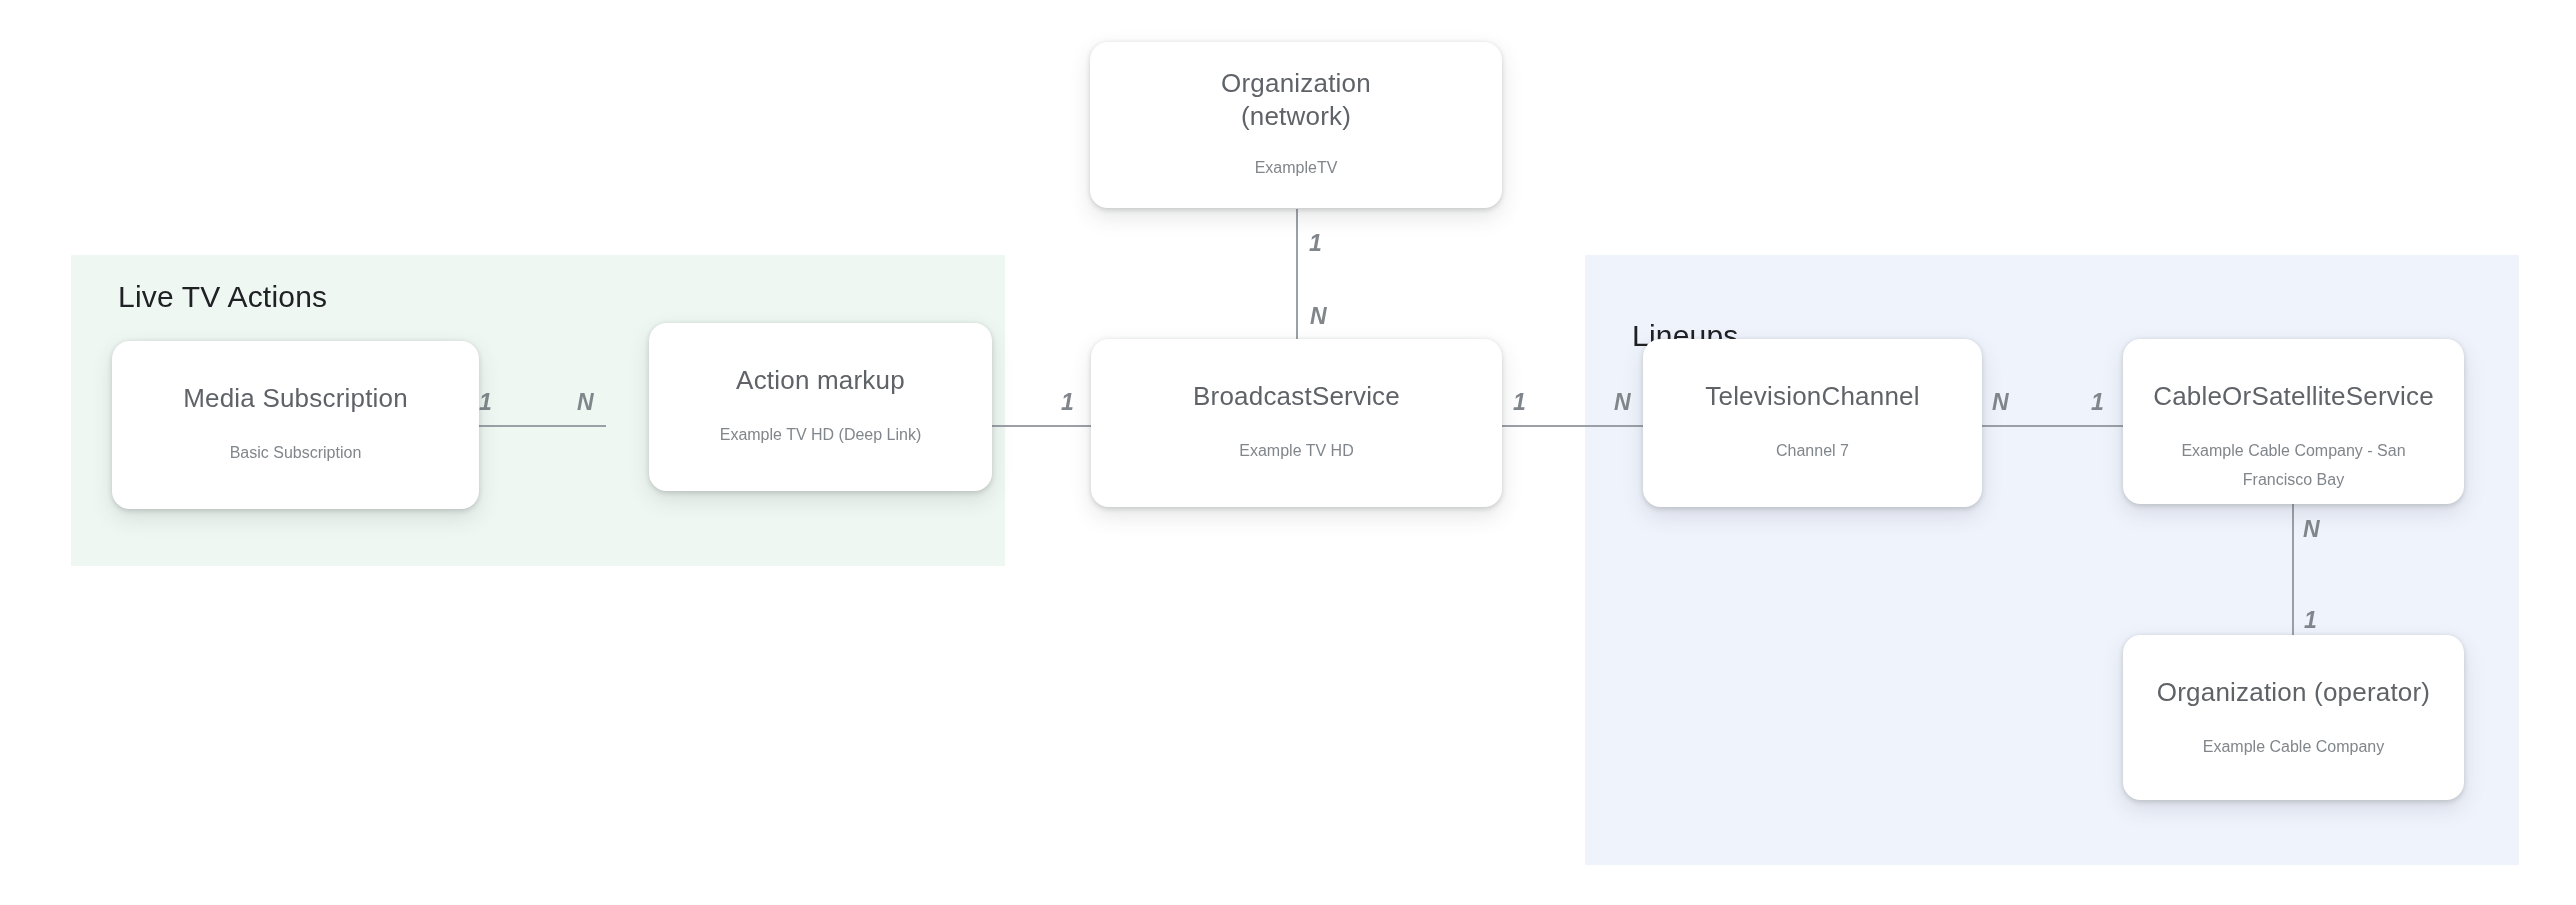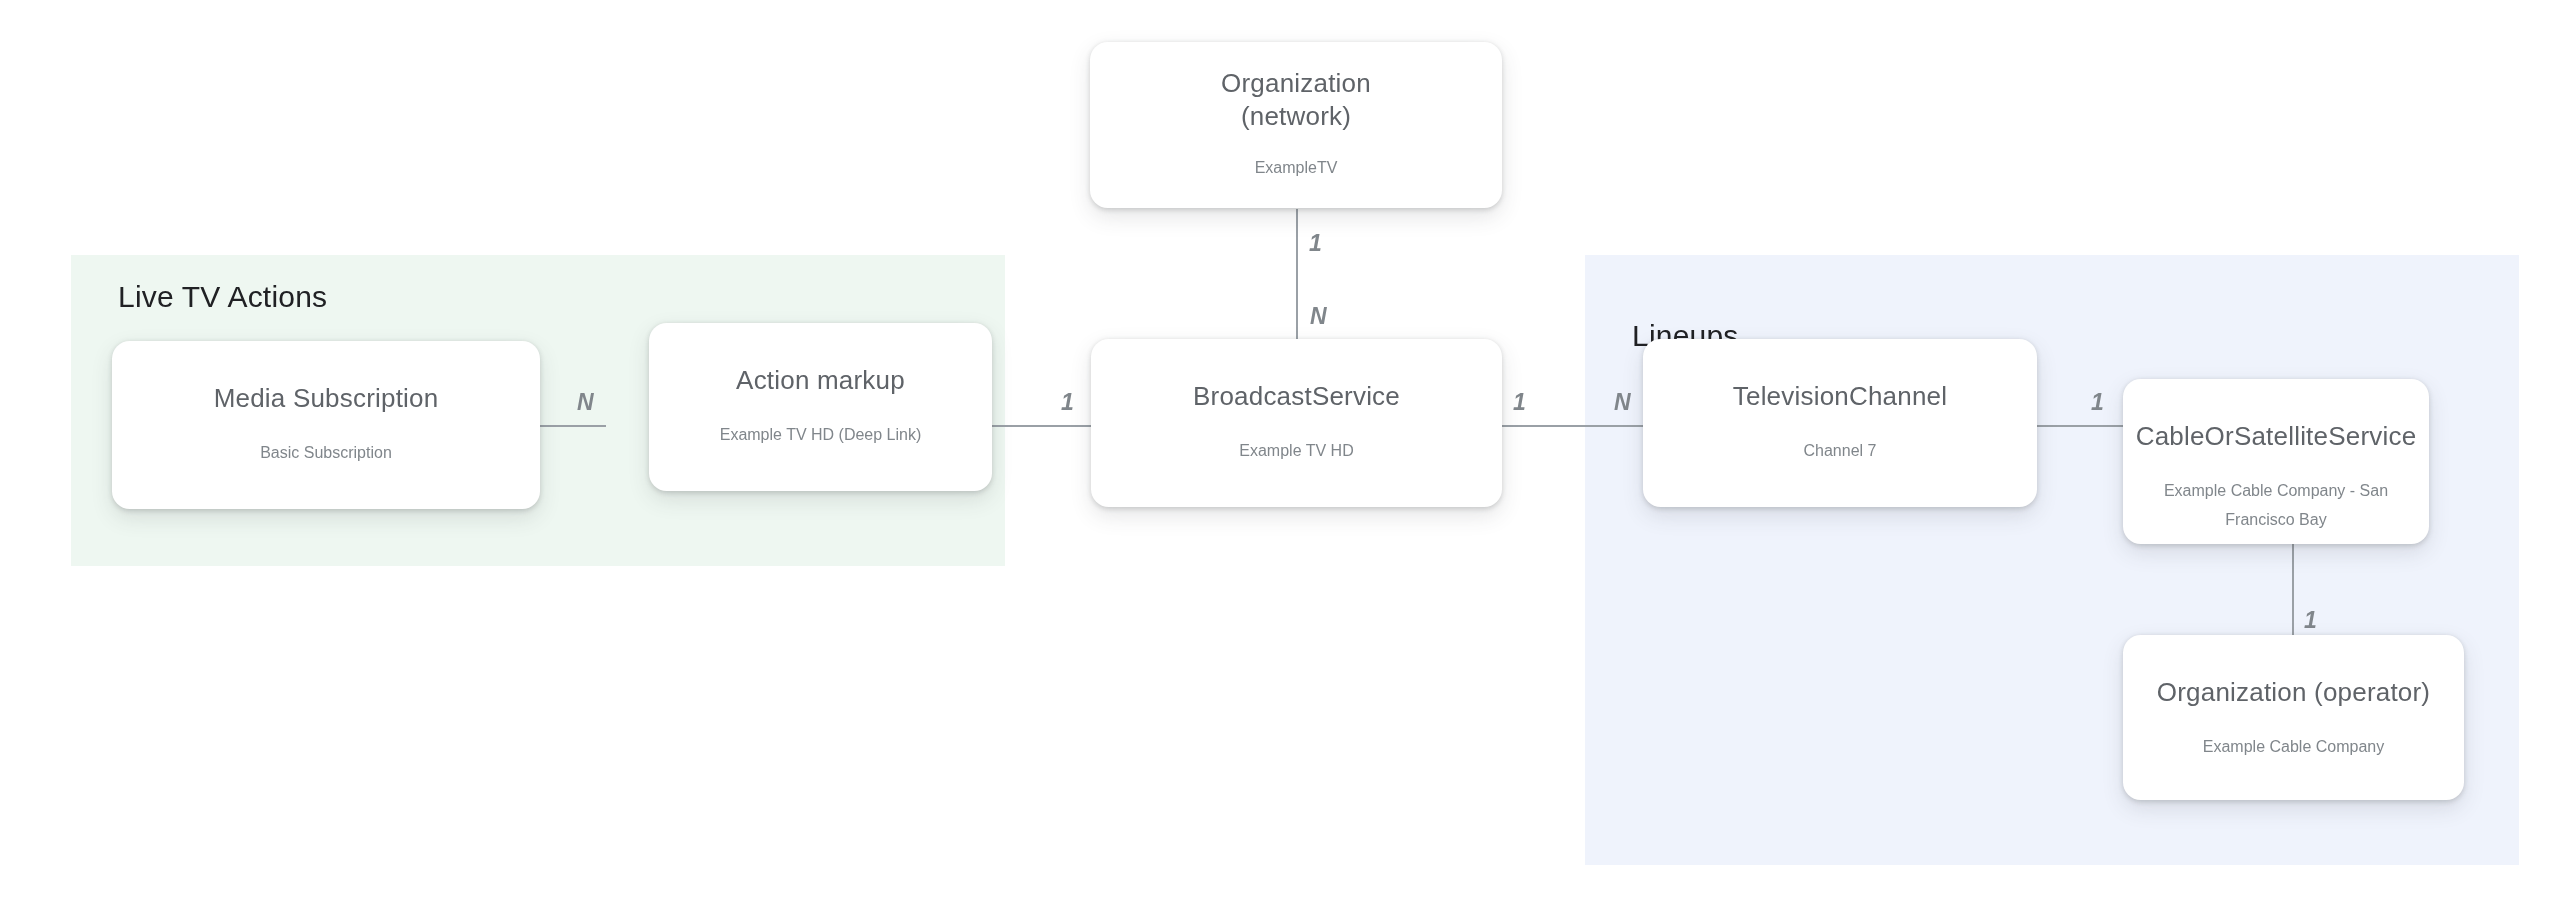--- a/index.html
+++ b/index.html
@@ -110,41 +110,41 @@
   <span class="card-label" style="left:2091px; top:389px;">1</span>
 
   <span class="card-label" style="left:2303px; top:516px;">N</span>
   <span class="card-label" style="left:2304px; top:607px;">1</span>
 
   <div class="node node-org-network" style="left:1090px; top:42px; width:412px; height:166px;">
     <div class="node-title">Organization (network)</div>
     <div class="node-subtitle">ExampleTV</div>
   </div>
 
-  <div class="node" style="left:112px; top:341px; width:428px; height:168px;">
+  <div class="node" style="left:112px; top:341px; width:367px; height:168px;">
     <div class="node-title">Media Subscription</div>
     <div class="node-subtitle">Basic Subscription</div>
   </div>
 
   <div class="node" style="left:606px; top:323px; width:343px; height:168px;margin-left:43px;">
     <div class="node-title">Action markup</div>
     <div class="node-subtitle">Example TV HD (Deep Link)</div>
   </div>
 
   <div class="node" style="left:1091px; top:339px; width:411px; height:168px;">
     <div class="node-title">BroadcastService</div>
     <div class="node-subtitle">Example TV HD</div>
   </div>
 
-  <div class="node" style="left:1643px; top:339px; width:394px; height:168px;">
+  <div class="node" style="left:1643px; top:339px; width:339px; height:168px;">
     <div class="node-title">TelevisionChannel</div>
     <div class="node-subtitle">Channel 7</div>
   </div>
 
-  <div class="node node-cable" style="left:2123px; top:339px; width:306px; height:165px;margin-top:40px;">
+  <div class="node node-cable" style="left:2123px; top:339px; width:341px; height:165px;">
     <div class="node-title">CableOrSatelliteService</div>
     <div class="node-subtitle">Example Cable Company - San Francisco Bay</div>
   </div>
 
   <div class="node" style="left:2123px; top:635px; width:341px; height:165px;">
     <div class="node-title">Organization (operator)</div>
     <div class="node-subtitle">Example Cable Company</div>
   </div>
 
 </div>

